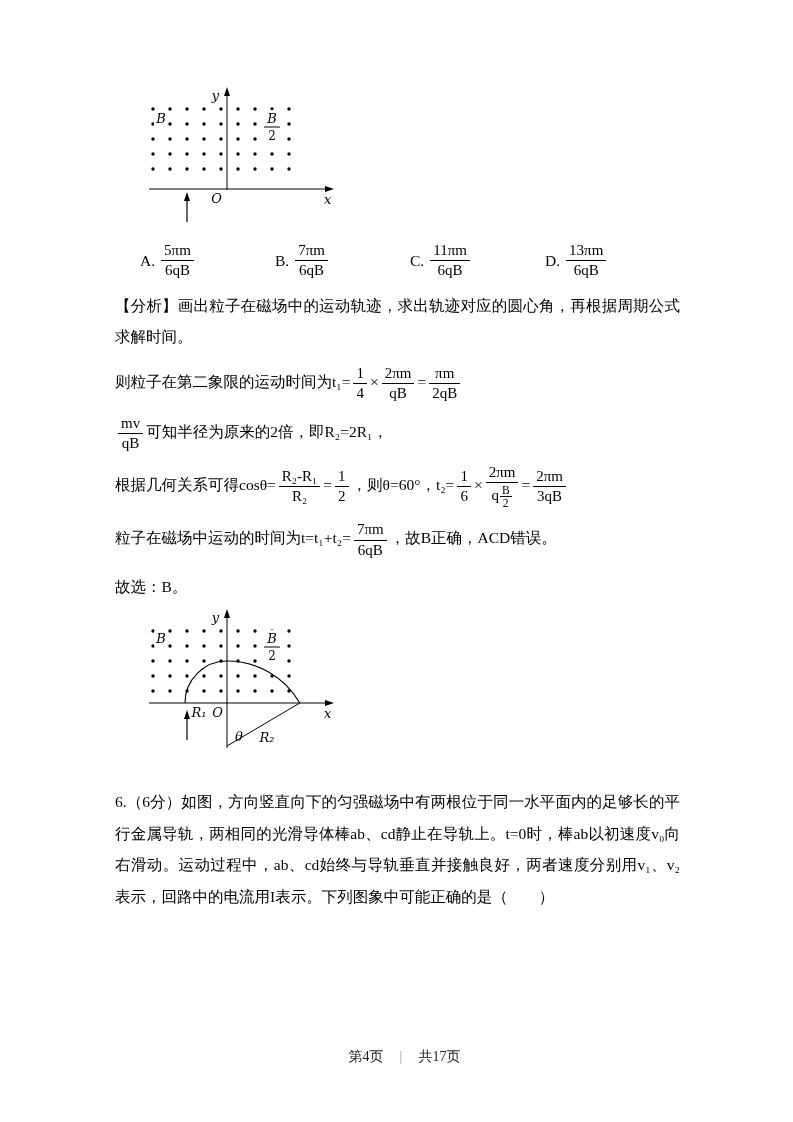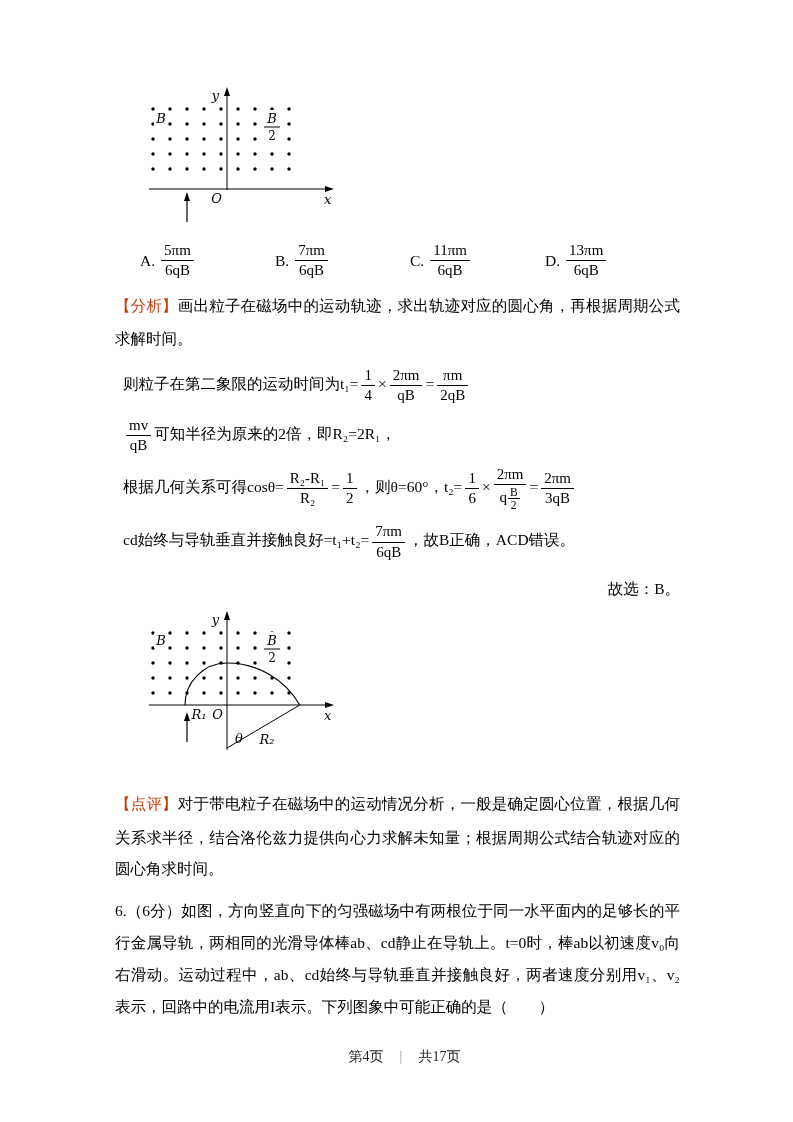--- a/index.html
+++ b/index.html
@@ -9,36 +9,35 @@
     font-family:"Liberation Serif","DejaVu Serif",serif;
     color:#000;
   }
   .page {
     position:relative;
     width:793px; height:1122px;
     padding:86px 113px 0 115px;
     overflow:hidden;
     background:#fff;
   }
-  .tag { color:#c2410c;font-family:Liberation Mono, monospace; }
+  .tag { color:#000000; }
   p.text {
     font-size:15.5px;
     line-height:2.05;
     text-align:justify;
     margin-top:10px;
   }
   p.formula {
     font-size:15.5px;
     line-height:1.5;
-    margin:12px 8px;
+    margin:12px 0;
   }
   p.plain {
     font-size:15.5px;
     line-height:2.0;
-    text-align:right;
   }
   .frac {
     display:inline-block;
     vertical-align:middle;
     text-align:center;
     margin:0 3px;
     line-height:1.15;
     font-size:15px;
   }
   .frac .num { display:block; border-bottom:1px solid #000; padding:0 3px 1px; }
@@ -133,21 +132,21 @@
 
   <p class="text"><span class="tag">【分析】</span><span>画出粒子在磁场中的运动轨迹，求出轨迹对应的圆心角，再根据周期公式求解时间。</span></p>
 
 
   <p class="formula"><span>则粒子在第二象限的运动时间为t₁=</span><span class="frac"><span class="num">1</span><span class="den">4</span></span><span>×</span><span class="frac"><span class="num">2πm</span><span class="den">qB</span></span><span>=</span><span class="frac"><span class="num">πm</span><span class="den">2qB</span></span></p>
 
   <p class="formula"><span class="frac"><span class="num">mv</span><span class="den">qB</span></span><span>可知半径为原来的2倍，即R₂=2R₁，</span></p>
 
   <p class="formula"><span>根据几何关系可得cosθ=</span><span class="frac"><span class="num">R₂-R₁</span><span class="den">R₂</span></span><span>=</span><span class="frac"><span class="num">1</span><span class="den">2</span></span><span>，则θ=60°，t₂=</span><span class="frac"><span class="num">1</span><span class="den">6</span></span><span>×</span><span class="frac"><span class="num">2πm</span><span class="den"><span>q</span><span class="frac small"><span class="num">B</span><span class="den">2</span></span></span></span><span>=</span><span class="frac"><span class="num">2πm</span><span class="den">3qB</span></span></p>
 
-  <p class="formula"><span>cd始终与导轨垂直并接触良好=t₁+t₂=</span><span class="frac"><span class="num">7πm</span><span class="den">6qB</span></span><span>，故B正确，ACD错误。</span></p>
+  <p class="formula"><span>粒子在磁场中运动的时间为t=t₁+t₂=</span><span class="frac"><span class="num">7πm</span><span class="den">6qB</span></span><span>，故B正确，ACD错误。</span></p>
 
   <p class="plain"><span>故选：B。</span></p>
 
   <svg class="diagram" width="205" height="168" viewBox="0 0 205 168" style="margin-top:6px">
     <defs>
       <pattern id="d2" width="17" height="15" patternUnits="userSpaceOnUse">
         <circle cx="8" cy="8" r="1.7" fill="#000"></circle>
       </pattern>
     </defs>
     <rect x="2" y="16" width="80" height="74" fill="url(#d2)"></rect>
@@ -169,21 +168,20 @@
     <rect x="9" y="23" width="14" height="15" fill="#fff"></rect>
     <text x="16" y="35" text-anchor="middle">B</text>
     <rect x="117" y="22" width="20" height="33" fill="#fff"></rect>
     <text x="127" y="35" text-anchor="middle">B</text>
     <line x1="119" y1="39" x2="135" y2="39" stroke="#000" stroke-width="1"></line>
     <text x="127" y="52" text-anchor="middle" class="up">2</text>
     <line x1="42" y1="108" x2="42" y2="132" stroke="#000" stroke-width="1.2"></line>
     <polygon points="42,102 39,111 45,111" fill="#000"></polygon>
   </svg>
 
-  <p class="text"><span class="tag">【点评】</span><span>对于带电粒子在磁场中的运动情况分析，一般是确定圆心位置，根据几何关系求半径，结合洛伦兹力提供向心力求解未知量；根据周期公式结合轨迹对应的圆心角求时间。</span></p>
 
   <p class="text" style=""><span>6.（6分）如图，方向竖直向下的匀强磁场中有两根位于同一水平面内的足够长的平行金属导轨，两相同的光滑导体棒ab、cd静止在导轨上。t=0时，棒ab以初速度v₀向右滑动。运动过程中，ab、cd始终与导轨垂直并接触良好，两者速度分别用v₁、v₂表示，回路中的电流用I表示。下列图象中可能正确的是（　　）</span></p>
 
   <div class="footer">
     <span>第4页</span><span class="sep">|</span><span>共17页</span>
   </div>
 
 </div>
 
 </body></html>

